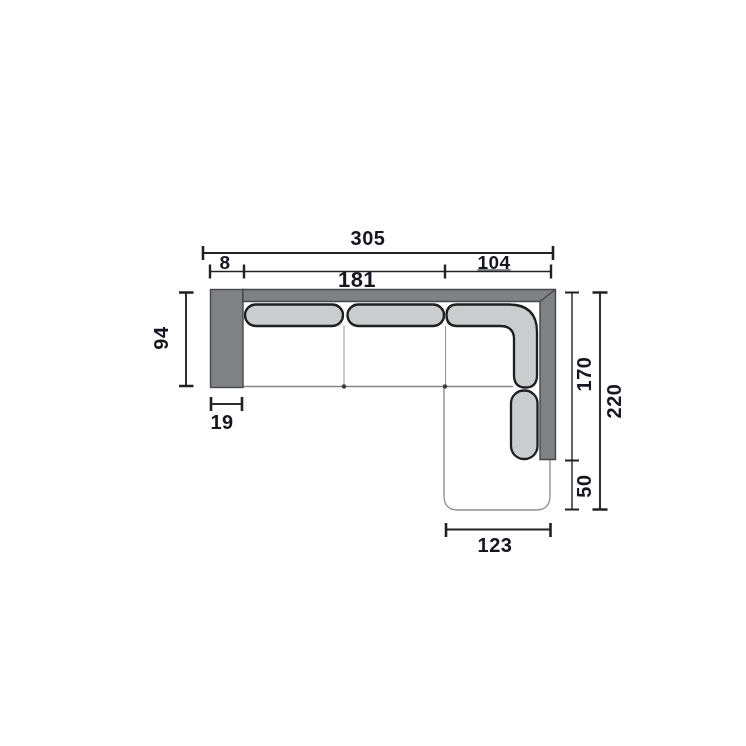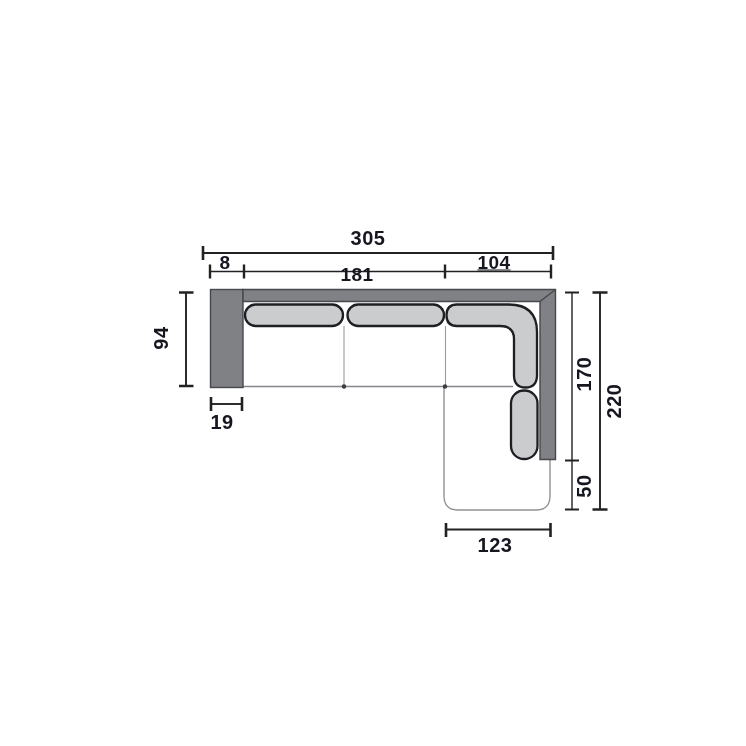--- a/index.html
+++ b/index.html
@@ -98,21 +98,21 @@
 
       <g>
         <path d="M446,529.5 H550.5" stroke-width="1.9"></path>
         <path d="M446,523 V537 M550.5,523 V537" stroke-width="2.6"></path>
       </g>
     </g>
   </svg>
 
   <div class="dim-label" style="left:368px; top:238px;">305</div>
   <div class="dim-label" style="left:225px; top:262px; font-size:19px;">8</div>
-  <div class="dim-label" style="left:357px; top:274px; font-size:19px;">181</div>
+  <div class="dim-label" style="left:357px; top:280px; font-size:22px;">181</div>
   <div class="dim-label" style="left:494px; top:262px; font-size:19px;text-decoration:underline;">104</div>
   <div class="dim-label rot" style="left:161px; top:338px;">94</div>
   <div class="dim-label" style="left:222px; top:422px;text-align:right;">19</div>
   <div class="dim-label rot" style="left:584px; top:374px;">170</div>
   <div class="dim-label rot" style="left:584px; top:486px;">50</div>
   <div class="dim-label rot" style="left:614px; top:401px;">220</div>
   <div class="dim-label" style="left:495px; top:545px;">123</div>
 </div>
 
 </body></html>

